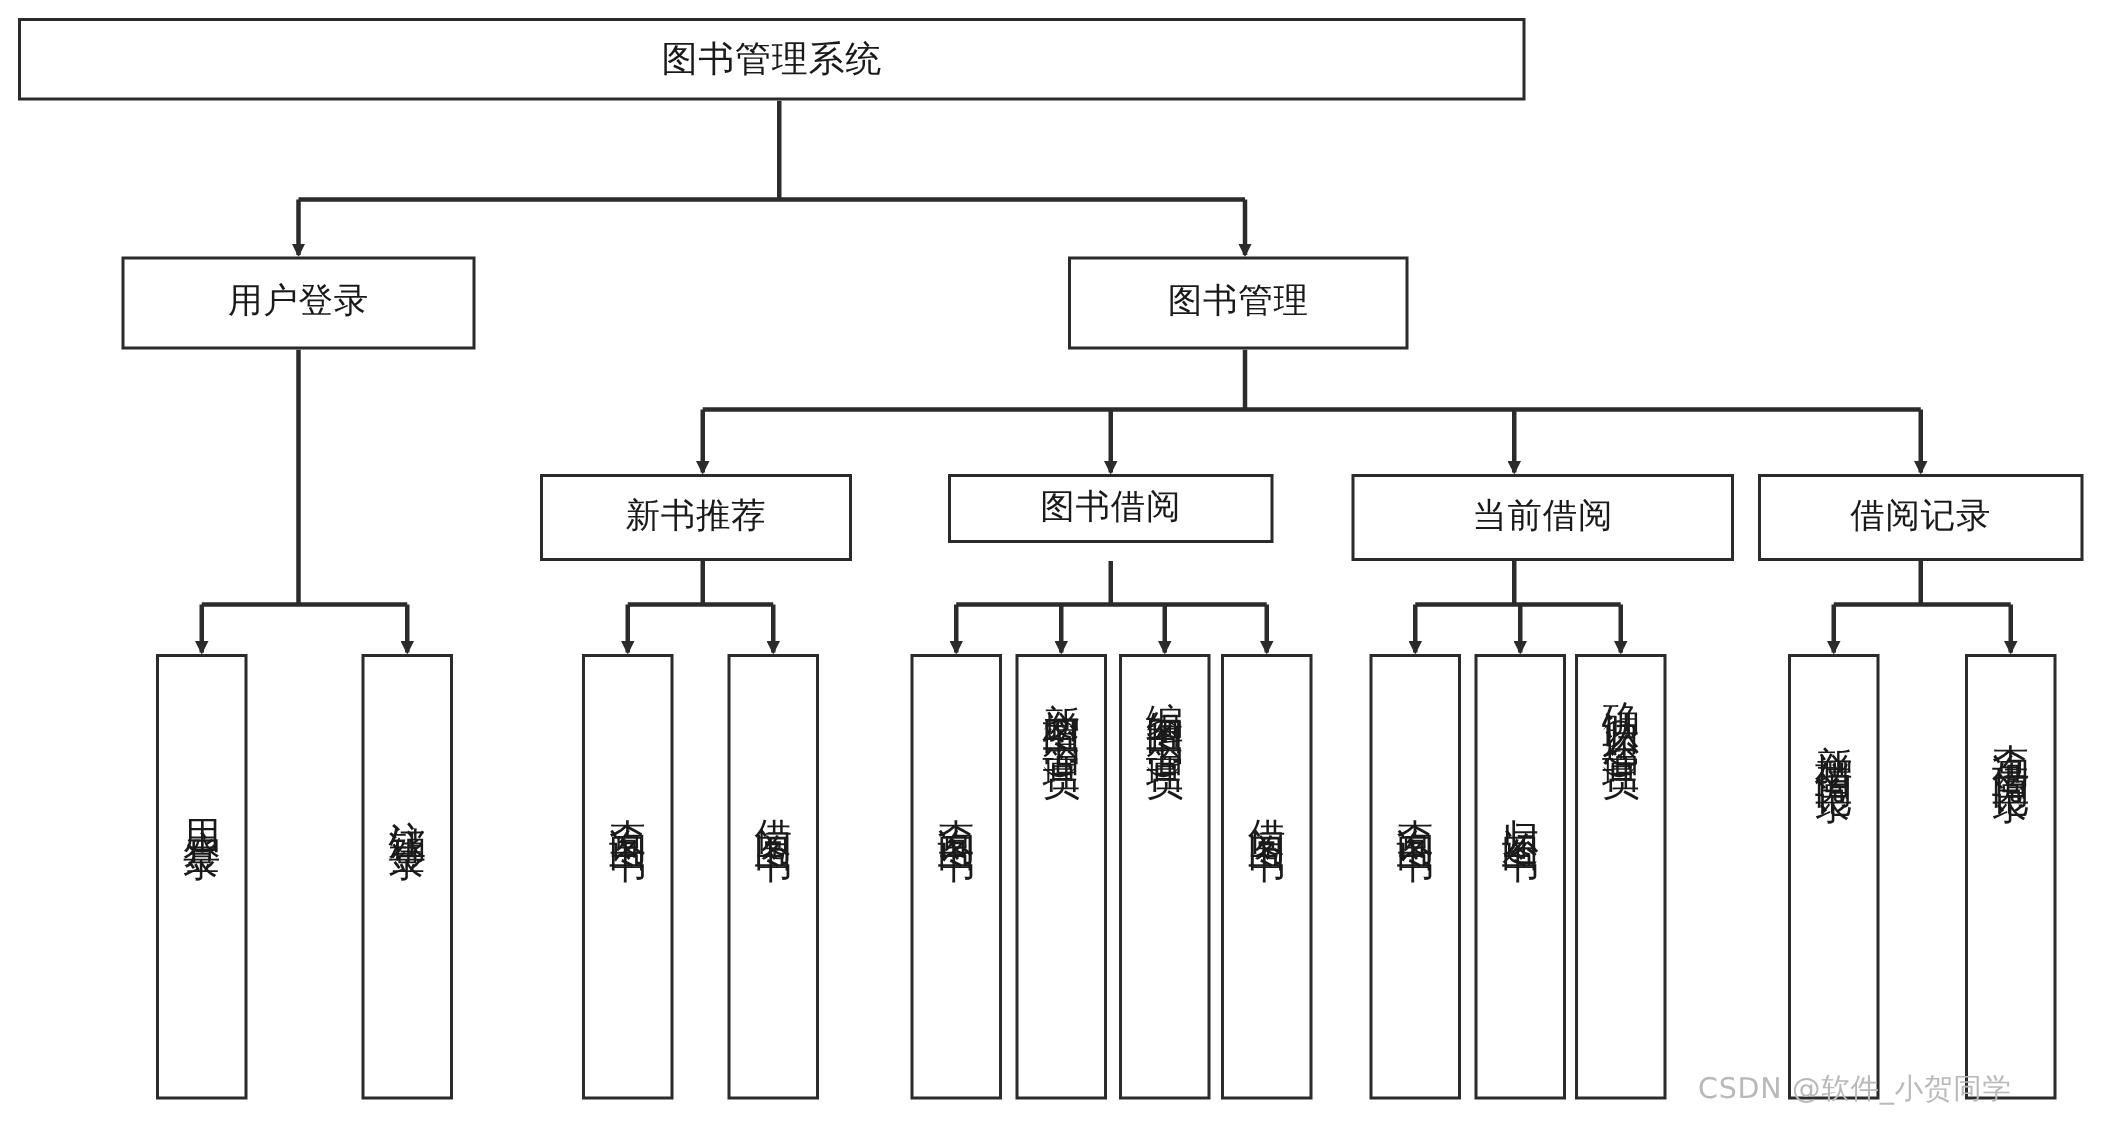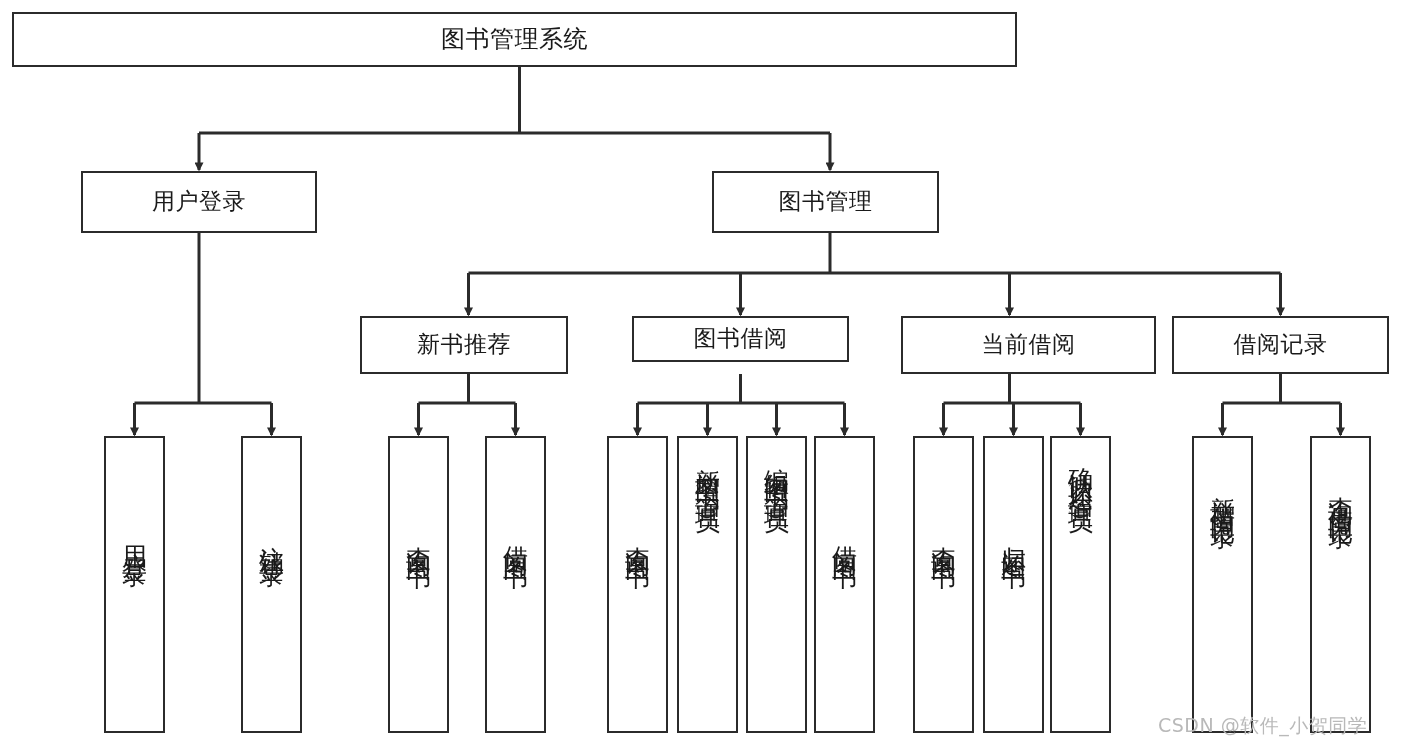--- a/index.html
+++ b/index.html
@@ -185,15 +185,15 @@
         <span class="label">确认归还（管理员）</span>
       </div>
       <div class="node vert long5" style="left: 1192px; top: 436px; width: 61px; height: 297px;">
         <span class="label">新增借阅记录</span>
       </div>
       <div class="node vert long5" style="left: 1310px; top: 436px; width: 61px; height: 297px;">
         <span class="label">查询借阅记录</span>
       </div>
     </div>
 
-  <div class="watermark" style="left: 1132px; top: 713px; margin-left: 26px;">CSDN @软件_小贺同学</div>
+  <div class="watermark" style="left: 1132px; top: 713px;">CSDN @软件_小贺同学</div>
 
 </div>
 
 </body></html>

